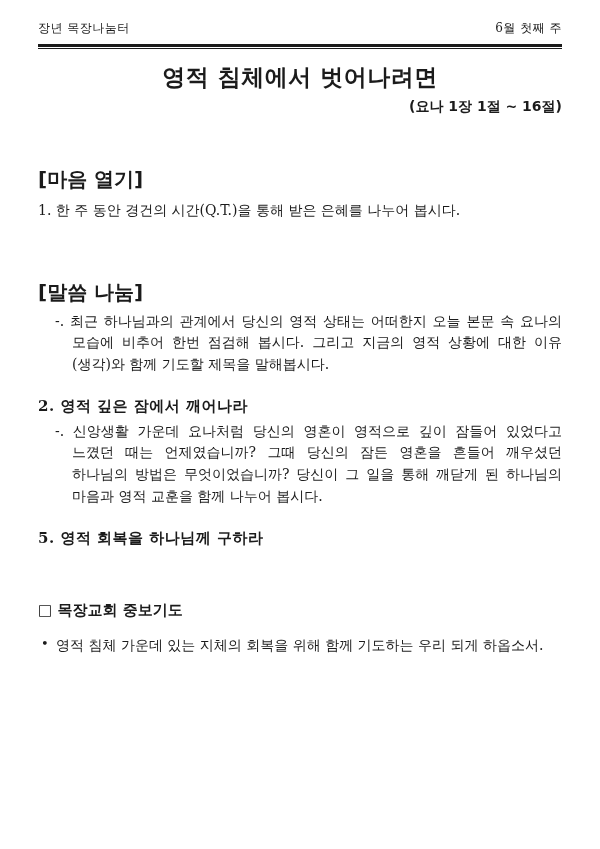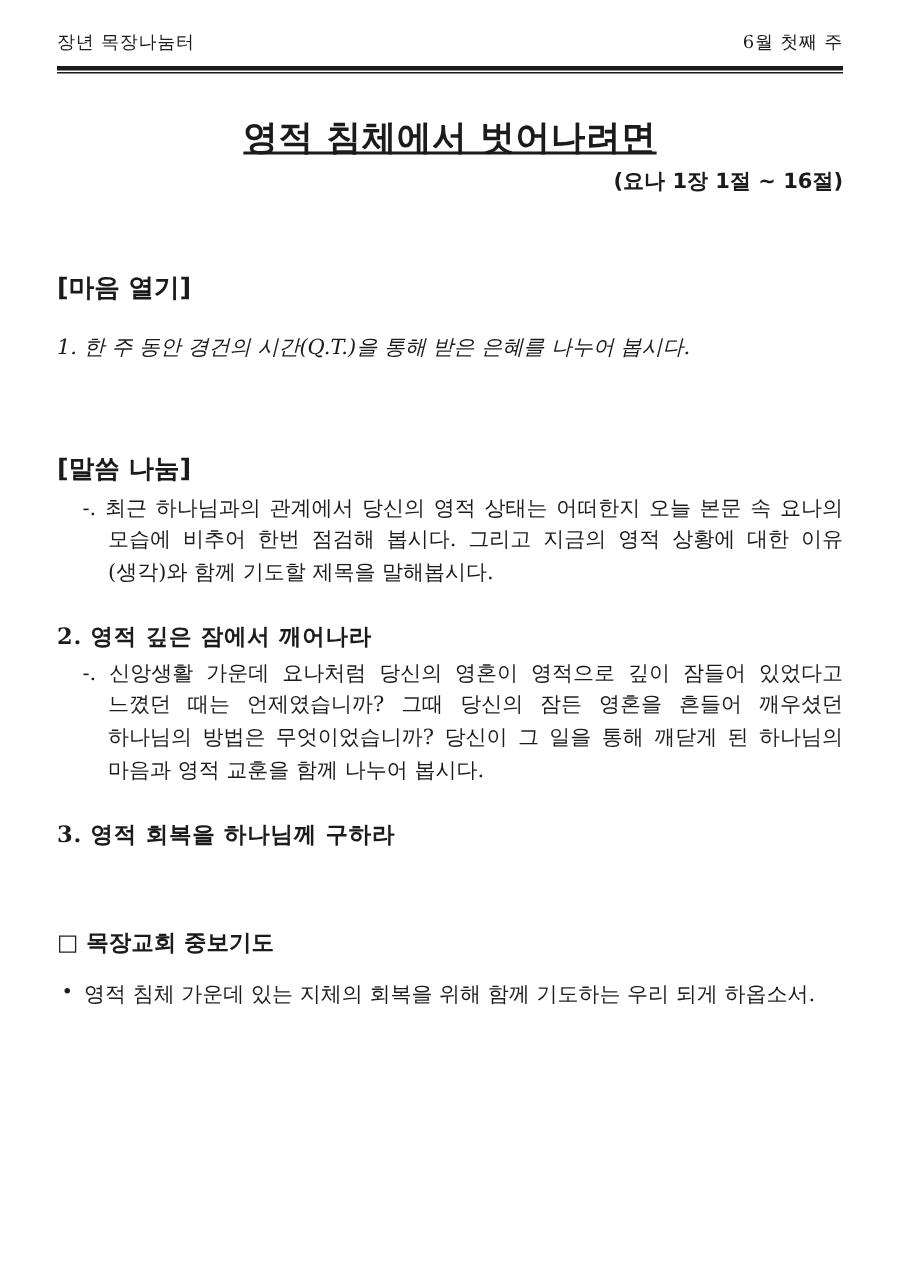--- a/index.html
+++ b/index.html
@@ -25,50 +25,49 @@
     letter-spacing: 0.5px;
   }
   .rule {
     margin-top: 7px;
     height: 5px;
     border-top: 3px solid #1b1b1b;
     border-bottom: 1px solid #1b1b1b;
   }
   
   .title {
-    margin-top: 27px;
+    margin-top: 13px;
     text-align: center;
     font-family: "DejaVu Sans", "Liberation Sans", sans-serif;
     font-weight: 700;
     font-size: 23px;
     letter-spacing: 0.5px;
-    text-decoration: underline;
   }
   .subtitle {
     margin-top: 5px;
     text-align: right;
     font-family: "DejaVu Sans", "Liberation Sans", sans-serif;
     font-weight: 700;
     font-size: 14px;
   }
   
   .sec-h {
     font-family: "DejaVu Sans", "Liberation Sans", sans-serif;
     font-weight: 700;
-    font-size: 17px;
+    font-size: 20px;
   }
   .body-text {
     font-size: 14px;
     line-height: 1.55;
     text-align: justify;
     word-break: keep-all;
   }
   
   .sec-heart { margin-top: 50px; }
-  .sec-heart .body-text { margin-top: 19px; font-style: italic; }
+  .sec-heart .body-text { margin-top: 7px; }
   
   .sec-word { margin-top: 57px; }
   .q-title {
     font-size: 15px;
     font-weight: 700;
     letter-spacing: 0.5px;
     margin-top: 21px;
   }
   .q-title.first { margin-top: 6px; }
   .q-body {
@@ -121,21 +120,21 @@
     <div>
       <div class="body-text q-body">-. 최근 하나님과의 관계에서 당신의 영적 상태는 어떠한지 오늘 본문 속 요나의 모습에 비추어 한번 점검해 봅시다. 그리고 지금의 영적 상황에 대한 이유(생각)와 함께 기도할 제목을 말해봅시다.</div>
     </div>
 
     <div>
       <div class="q-title">2. 영적 깊은 잠에서 깨어나라</div>
       <div class="body-text q-body">-. 신앙생활 가운데 요나처럼 당신의 영혼이 영적으로 깊이 잠들어 있었다고 느꼈던 때는 언제였습니까? 그때 당신의 잠든 영혼을 흔들어 깨우셨던 하나님의 방법은 무엇이었습니까? 당신이 그 일을 통해 깨닫게 된 하나님의 마음과 영적 교훈을 함께 나누어 봅시다.</div>
     </div>
 
     <div>
-      <div class="q-title">3. 영적 회복을 하나님께 구하라</div>
+      <div class="q-title">5. 영적 회복을 하나님께 구하라</div>
     </div>
   </div>
 
 
   <div class="sec-inter">
     <div class="sec-h">
       <span>□</span>
       <span>목장교회 중보기도</span>
     </div>
     <ul class="inter-list">

